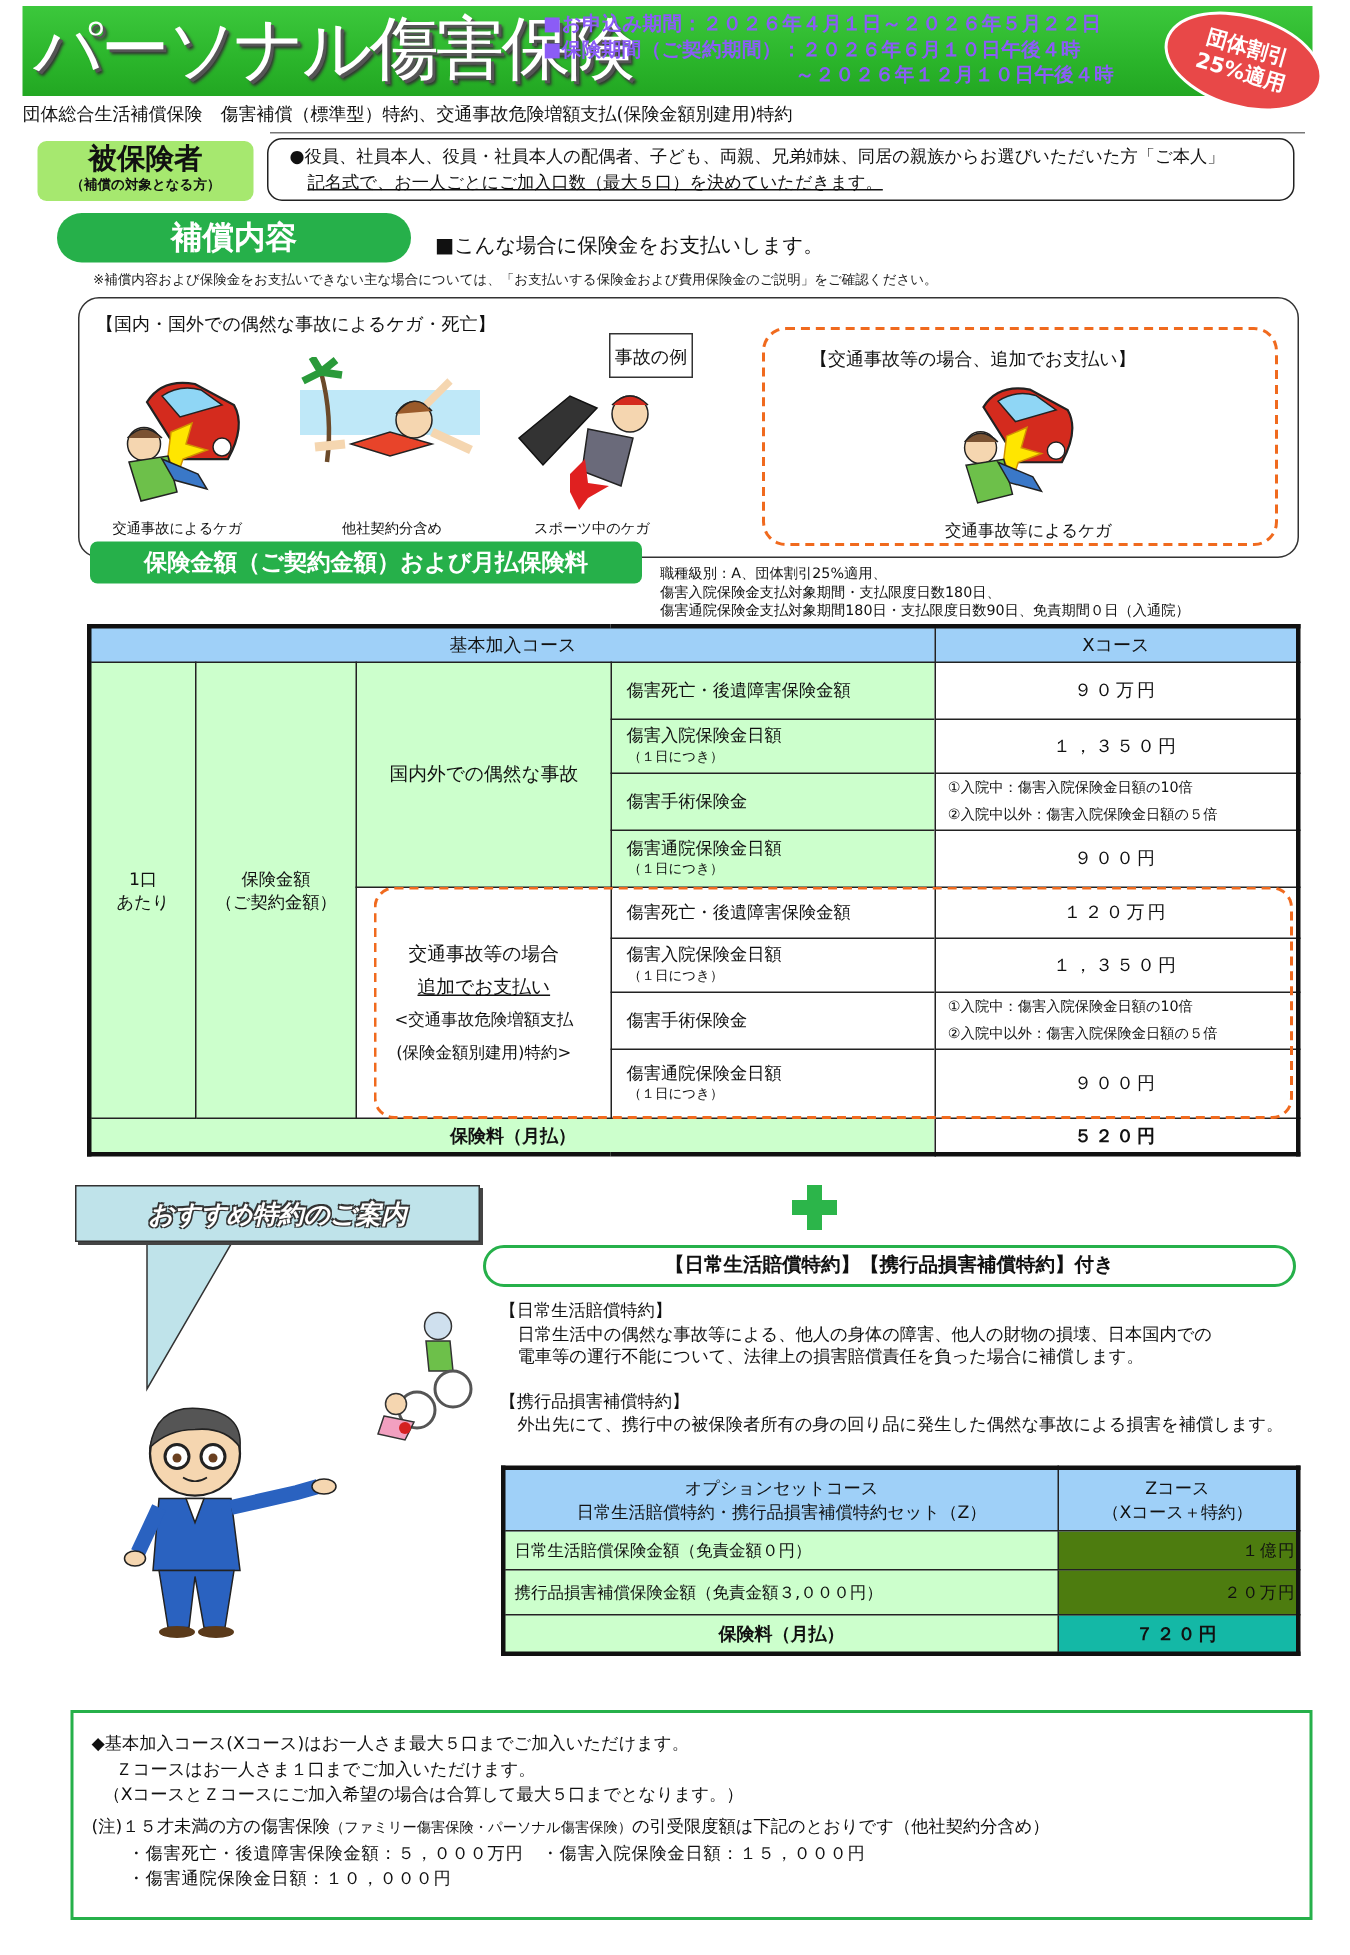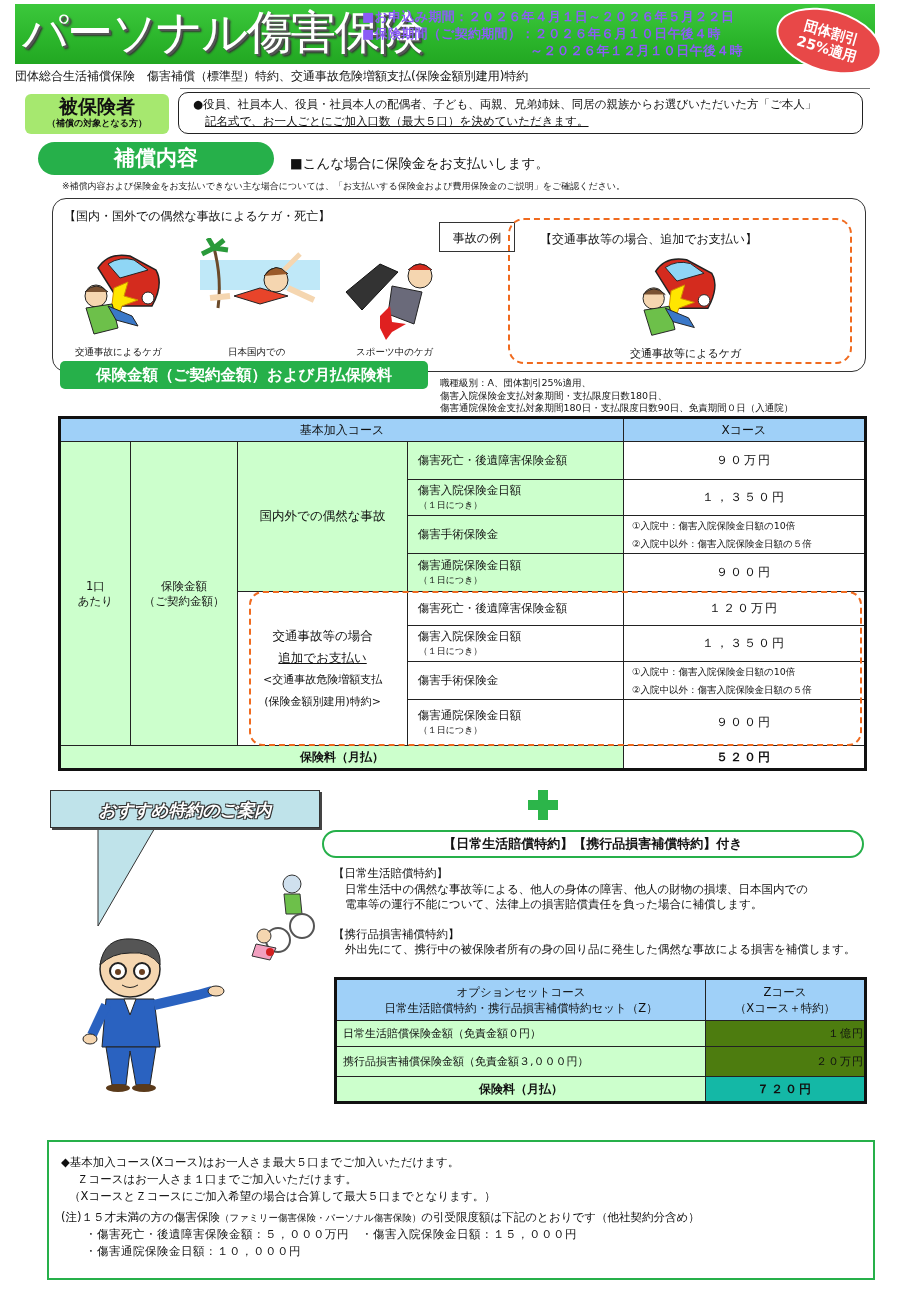--- a/index.html
+++ b/index.html
@@ -22,21 +22,21 @@
   .insured-box { left: 178px; top: 92px; width: 685px; height: 42px; border: 1px solid #222; border-radius: 10px; padding: 3px 0 0 14px; font-size: 11.5px; line-height: 17px; }
   .insured-box .u { text-decoration: underline; padding-left: 12px; display: block; }
 
   
   .cover-pill { left: 38px; top: 142px; width: 236px; height: 33px; background: #26b04a; border-radius: 17px; color: #fff; font-size: 21px; font-weight: bold; text-align: center; line-height: 33px; }
   .cover-lead { left: 290px; top: 155px; font-size: 13.5px; white-space: nowrap; }
   .cover-note { left: 62px; top: 180px; font-size: 9px; white-space: nowrap; color: #222; }
 
   .examples-box { left: 52px; top: 198px; width: 814px; height: 174px; border: 1.5px solid #333; border-radius: 14px; }
   .examples-title { left: 64px; top: 208px; font-size: 12px; white-space: nowrap; }
-  .accident-example-tag { left: 406px; top: 222px; width: 76px; height: 30px; border: 1px solid #333; font-size: 12px; text-align: center; line-height: 30px; background: #fff; margin-left: 33px; }
+  .accident-example-tag { left: 406px; top: 222px; width: 56px; height: 30px; border: 1px solid #333; font-size: 12px; text-align: center; line-height: 30px; background: #fff; }
   .traffic-box { left: 508px; top: 218px; width: 344px; height: 146px; border: 2.5px dashed #f06a1e; border-radius: 16px; }
   .traffic-title { left: 540px; top: 231px; font-size: 12px; white-space: nowrap; }
   .cap { font-size: 9.5px; white-space: nowrap; }
 
   
   .premium-pill { left: 60px; top: 361px; width: 368px; height: 28px; background: #26b04a; border-radius: 5px; color: #fff; font-size: 15.5px; font-weight: bold; text-align: center; line-height: 28px; }
   .premium-notes { left: 440px; top: 377px; font-size: 9.5px; line-height: 12.5px; white-space: nowrap; }
 
   
   table { border-collapse: collapse; }
@@ -140,21 +140,21 @@
     <path d="M18 70 Q22 40 14 10" stroke="#6b4a2a" stroke-width="3" fill="none"></path>
     <path d="M14 10 l-12 6 M14 10 l10 -8 M14 10 l14 2 M14 10 l-6 -10" stroke="#2a9a3a" stroke-width="5"></path>
     <path d="M34 58 L60 50 L88 58 L60 66 Z" fill="#e8442a" stroke="#222"></path>
     <circle cx="76" cy="42" r="12" fill="#f5d6b0" stroke="#222"></circle>
     <path d="M64 38 Q76 22 88 36" fill="#9a5a2a" stroke="#222"></path>
     <path d="M88 50 L114 62" stroke="#f5d6b0" stroke-width="6"></path>
     <path d="M30 58 L10 60" stroke="#f5d6b0" stroke-width="6"></path>
     <path d="M84 32 L100 16" stroke="#f5d6b0" stroke-width="5"></path>
   </svg>
 </div>
-<div class="abs cap" style="left:228px;top:346px;">日本国内での</div>
+<div class="abs cap" style="left:228px;top:346px;">他社契約分含め</div>
 
 <div class="abs svgwrap" style="left:340px;top:252px;">
   <svg width="105" height="88" viewBox="0 0 105 88">
     <path d="M6 40 L40 12 L58 20 L22 58 Z" fill="#333" stroke="#111"></path>
     <circle cx="80" cy="24" r="12" fill="#f5d6b0" stroke="#222"></circle>
     <path d="M68 18 Q80 6 92 18" fill="#d42b1e" stroke="#222"></path>
     <path d="M52 34 L82 40 L74 72 L48 62 Z" fill="#6a6a7a" stroke="#222"></path>
     <polygon points="40,64 50,54 52,70 66,72 52,80 46,88 40,76" fill="#e02020"></polygon>
   </svg>
 </div>

